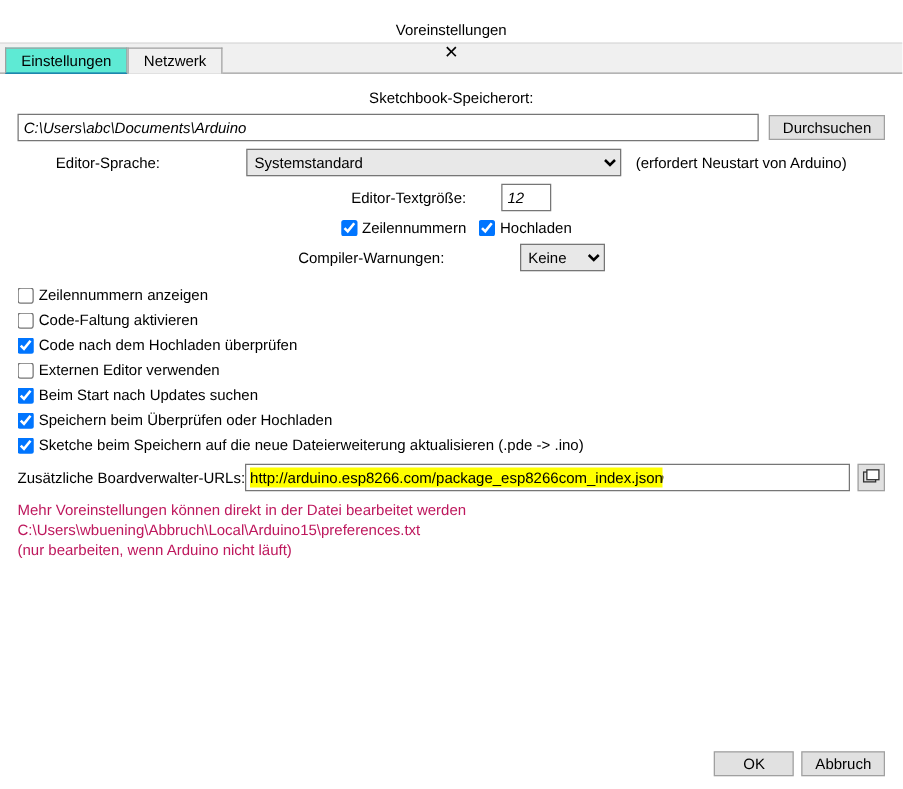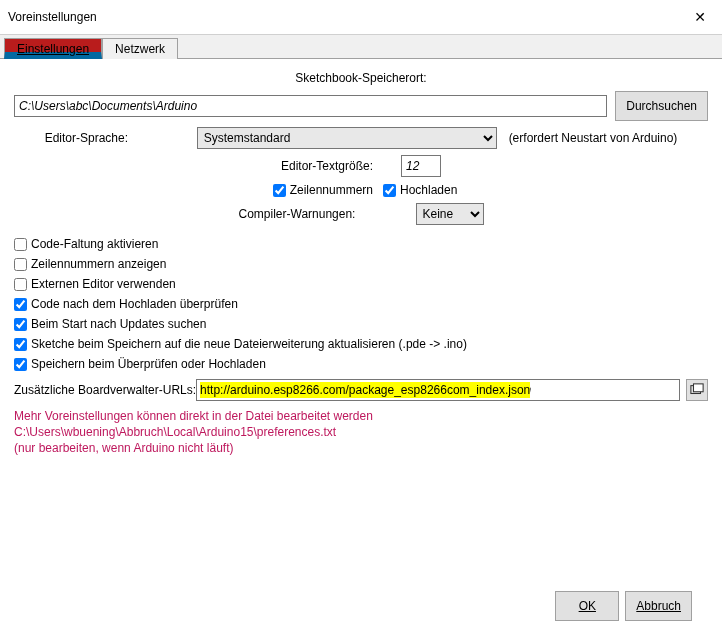--- a/index.html
+++ b/index.html
@@ -12,20 +12,21 @@
   overflow: hidden;
   color: #000;
 }
 .titlebar {
   height: 16px;
   display: flex;
   align-items: center;
   padding: 17px 8px;
   background: #fff;
   border-bottom: 1px solid #d0d0d0;
+  flex-direction: column;
 }
 .titlebar .title { flex: 1; font-size: 12px; color: #000; font-weight: normal; }
 .close-x { font-size: 14px; padding: 2px 8px; cursor: pointer; font-family: Arial, sans-serif; }
 .tabs {
   display: flex;
   padding: 2px 4px 0 4px;
   background: #f0f0f0;
   border-bottom: 1px solid #a0a0a0;
   height: 24px;
 }
@@ -34,23 +35,22 @@
   font-size: 12px;
   border: 1px solid #a0a0a0;
   border-bottom: none;
   background: #f0f0f0;
   margin-right: 0;
   cursor: pointer;
   position: relative;
   top: 1px;
 }
 .tab.active {
-  background: #b91c1c;
-  border-bottom: 7px solid #0369a1;
-  text-decoration: underline;
+  background: #5eead4;
+  border-bottom: 1px solid #0369a1;
 }
 .content {
   padding: 12px 14px;
 }
 .row { display: flex; align-items: center; margin-bottom: 6px; justify-content: center; }
 .row label.lbl { font-size: 12px; }
 input[type=text].txt {
   border: 1px solid #767676;
   padding: 2px 4px;
   font-size: 12px;
@@ -65,36 +65,36 @@
   height: 22px;
   padding: 1px 2px;
   font-family: inherit;
   margin-left: 32px;
 }
 button.btn {
   border: 1px solid #a0a0a0;
   background: #e1e1e1;
   font-size: 12px;
   padding: 2px 10px;
-  height: 30px;
+  height: 20px;
   cursor: pointer;
   font-family: inherit;
 }
 .chk { display:flex; align-items:center; gap:4px; margin-bottom:6px; }
 .chk input[type=checkbox]{ width:13px; height:13px; }
 .note { color:#be185d; font-size:12px; margin-top:8px; }
 .highlight { background:#ffff00; }
 .urls-field-wrap { position:relative; flex:1; margin-left:0; }
 .icon-btn {
   width:22px; height:22px; border:1px solid #a0a0a0; background:#e1e1e1;
   display:inline-flex; align-items:center; justify-content:center; margin-left:6px; cursor:pointer;
 }
 .icon-btn svg { width:14px; height:14px; }
 .footer {
-  position:absolute; bottom:10px; right:30px; display:flex; gap:6px;text-decoration:underline;
+  position:absolute; bottom:10px; right:14px; display:flex; gap:6px;
 }
 .footer button.btn { min-width:64px; }
 </style>
 </head>
 <body>
 
 <div class="titlebar">
   <span class="title">Voreinstellungen</span>
   <span class="close-x">✕</span>
 </div>
@@ -142,45 +142,45 @@
     <label class="lbl" style="width:145px">Compiler-Warnungen:</label>
     <select class="sel" style="width:68px">
       <option>Keine</option>
     </select>
   </div>
 
   <div style="height:6px"></div>
 
   <div class="chk">
     <input type="checkbox" style="">
+    <span>Zeilennummern anzeigen</span>
+  </div>
+  <div class="chk">
+    <input type="checkbox" style="">
     <span>Code-Faltung aktivieren</span>
   </div>
   <div class="chk">
-    <input type="checkbox" style="">
-    <span>Zeilennummern anzeigen</span>
+    <input type="checkbox" checked="" style="">
+    <span>Code nach dem Hochladen überprüfen</span>
   </div>
   <div class="chk">
     <input type="checkbox" style="">
     <span>Externen Editor verwenden</span>
   </div>
   <div class="chk">
     <input type="checkbox" checked="" style="">
-    <span>Code nach dem Hochladen überprüfen</span>
-  </div>
-  <div class="chk">
-    <input type="checkbox" checked="" style="">
     <span>Beim Start nach Updates suchen</span>
   </div>
   <div class="chk">
     <input type="checkbox" checked="" style="">
+    <span>Speichern beim Überprüfen oder Hochladen</span>
+  </div>
+  <div class="chk">
+    <input type="checkbox" checked="" style="">
     <span>Sketche beim Speichern auf die neue Dateierweiterung aktualisieren (.pde -&gt; .ino)</span>
-  </div>
-  <div class="chk">
-    <input type="checkbox" checked="" style="">
-    <span>Speichern beim Überprüfen oder Hochladen</span>
   </div>
 
   <div class="row" style="margin-top:8px">
     <label class="lbl">Zusätzliche Boardverwalter-URLs:</label>
     <div class="urls-field-wrap">
       <input type="text" class="txt" style="width: 100%;" value="http://arduino.esp8266.com/package_esp8266com_index.json">
       <span class="highlight" style="position:absolute;left:4px;top:3px;pointer-events:none;font-size:12px;line-height:16px">http://arduino.esp8266.com/package_esp8266com_index.json</span>
     </div>
     <span class="icon-btn">
       <svg viewBox="0 0 16 16">

